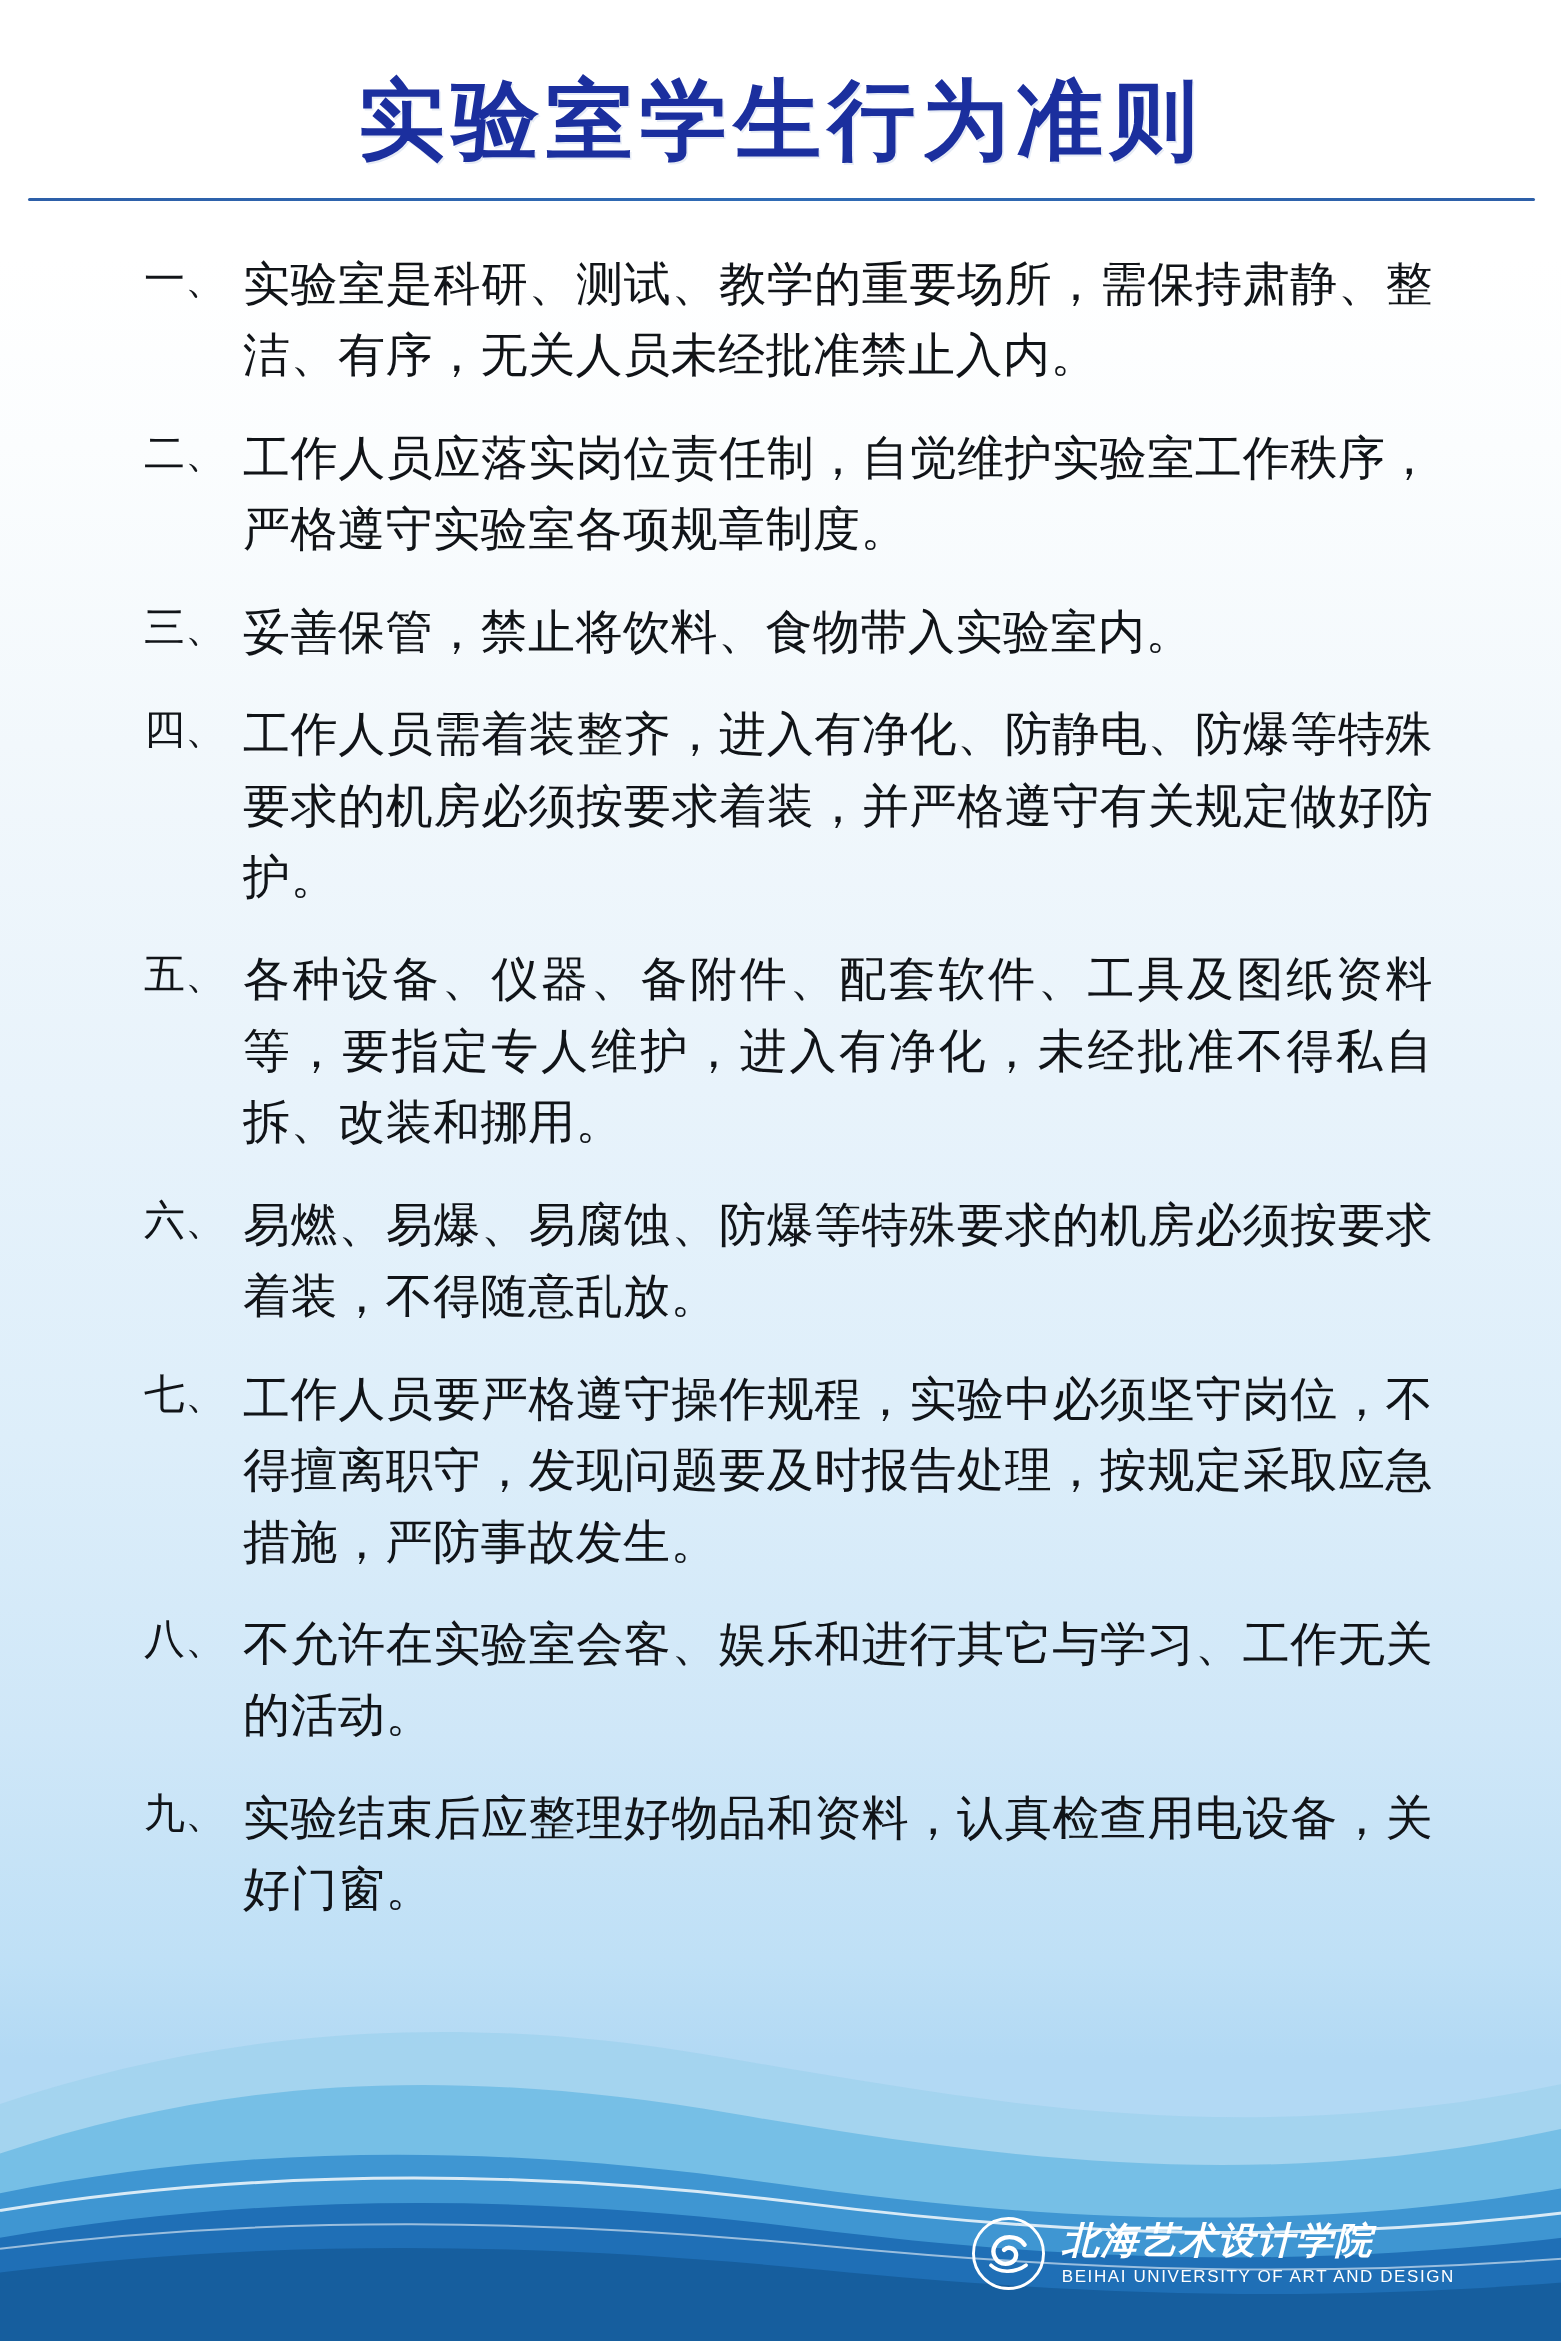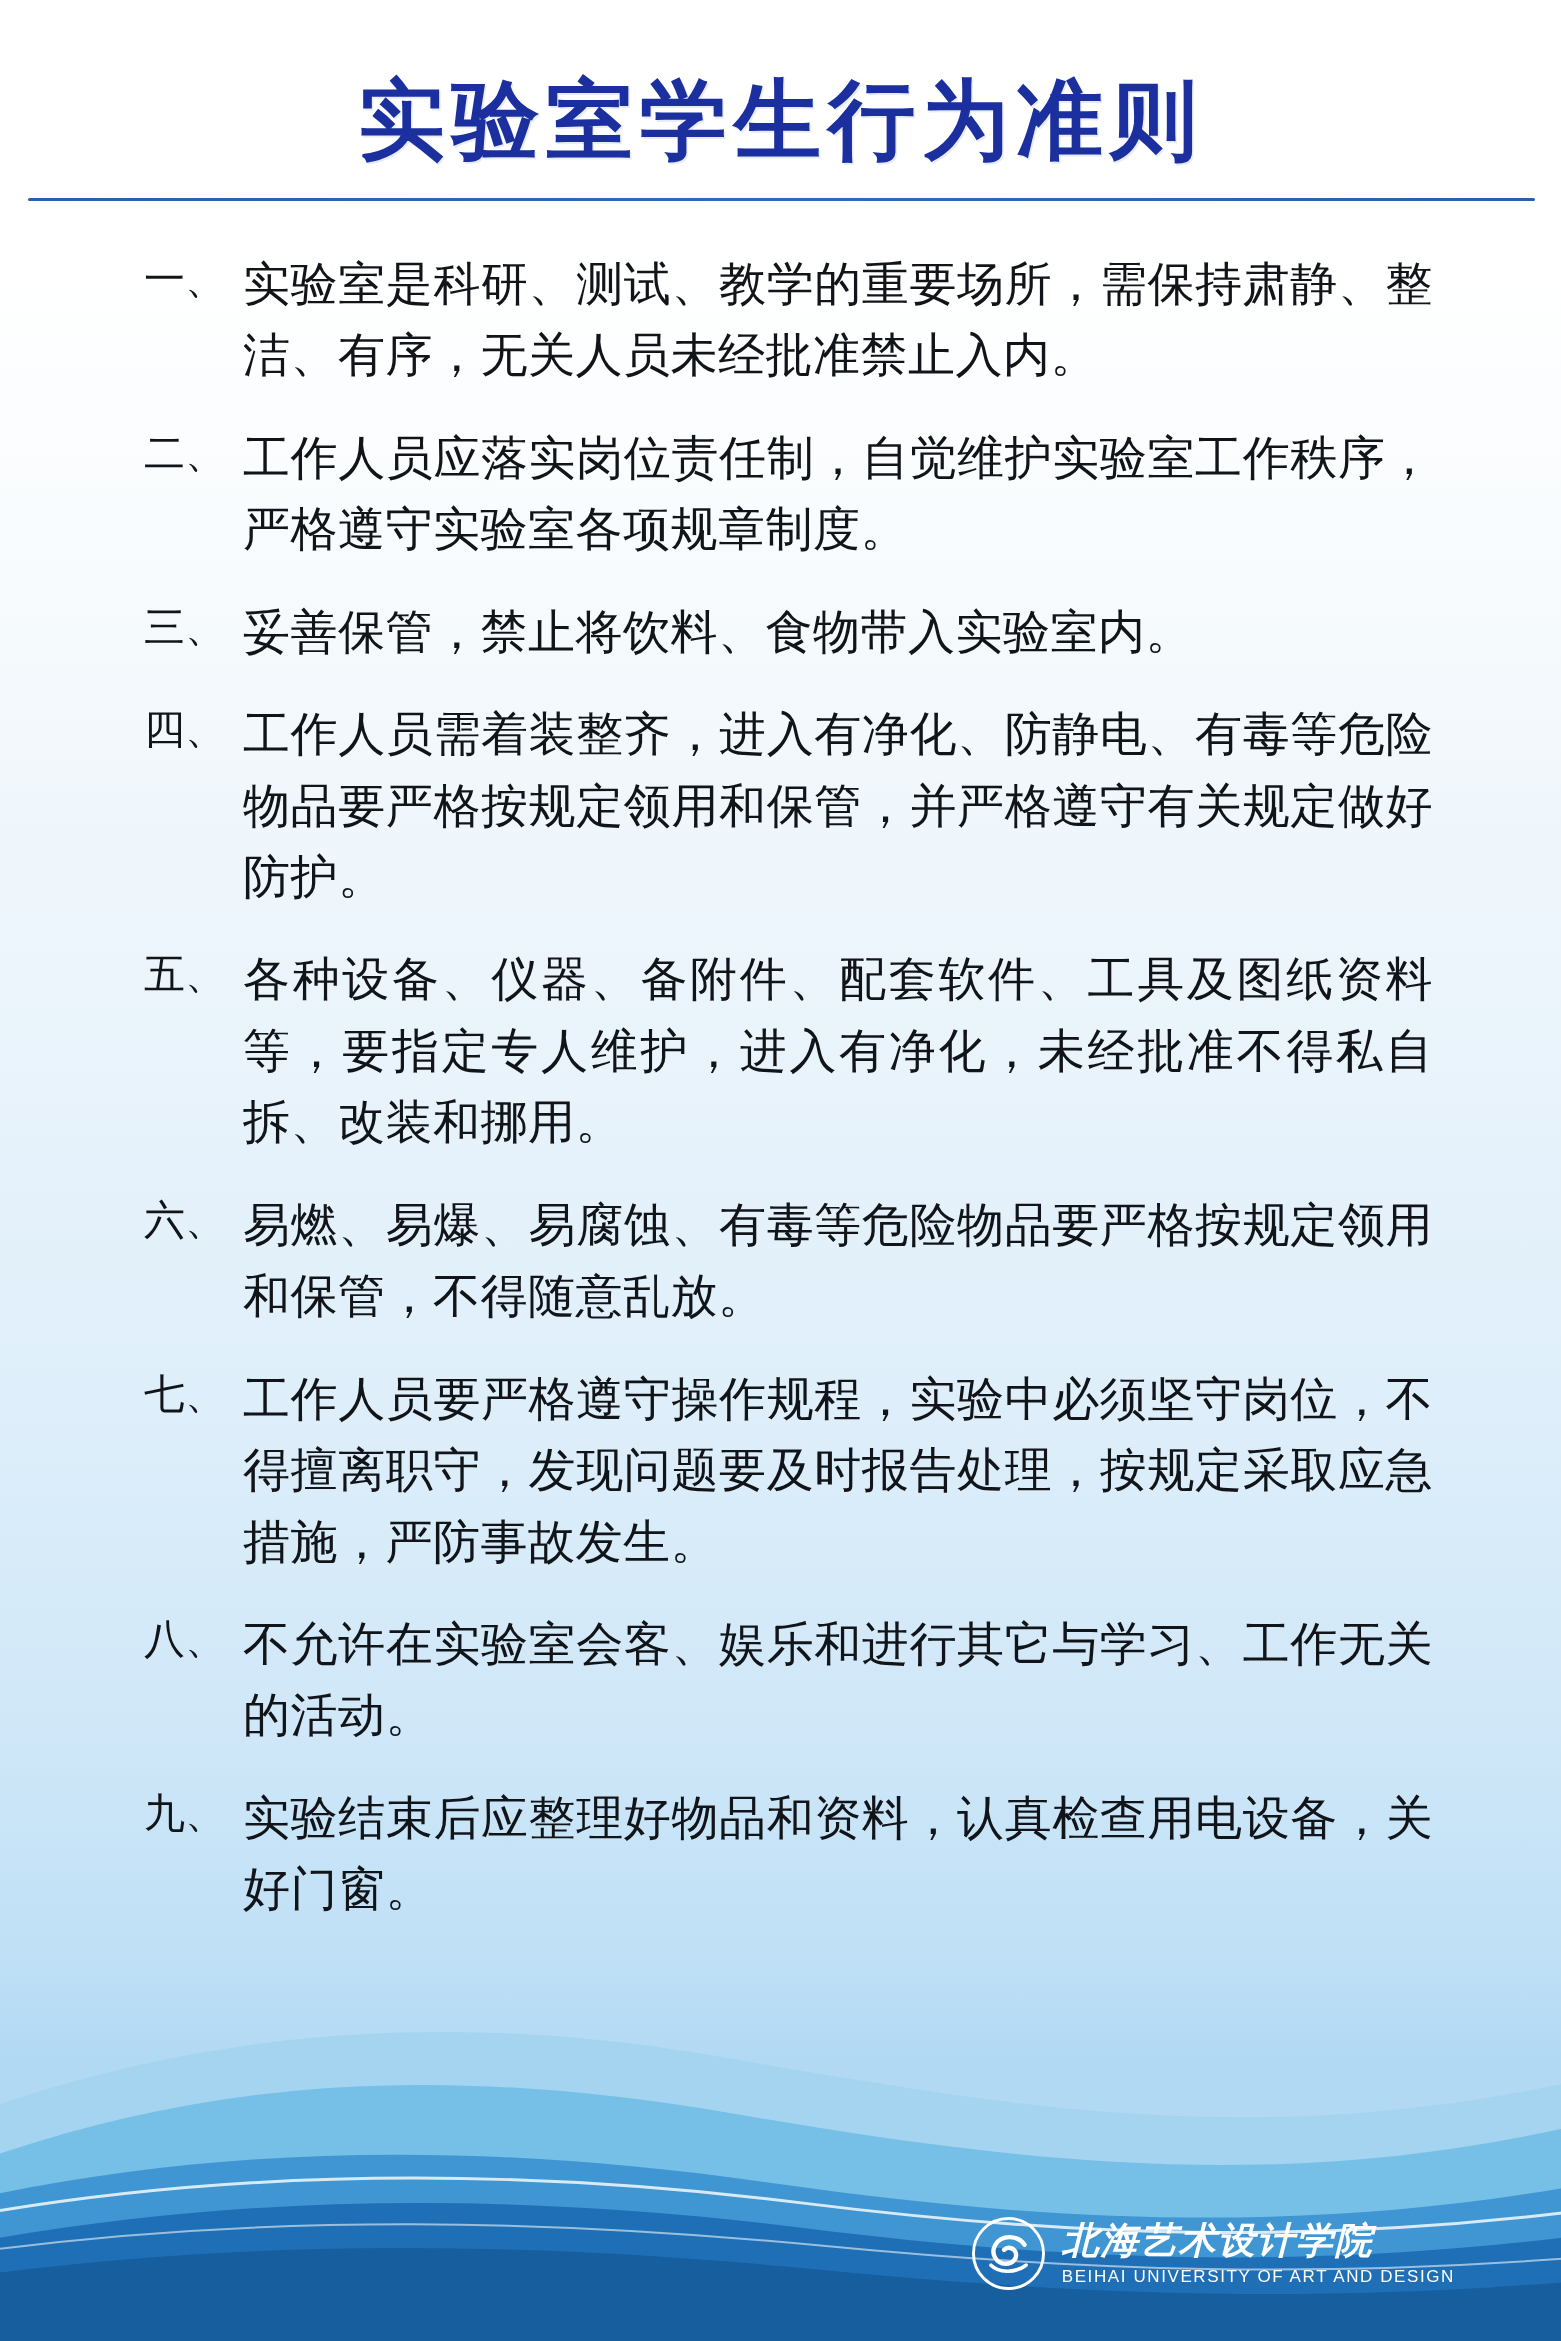--- a/index.html
+++ b/index.html
@@ -157,31 +157,31 @@
       <div class="rule-text">工作人员应落实岗位责任制，自觉维护实验室工作秩序，严格遵守实验室各项规章制度。</div>
     </div>
 
     <div class="rule-item">
       <div class="rule-num">三、</div>
       <div class="rule-text">妥善保管，禁止将饮料、食物带入实验室内。</div>
     </div>
 
     <div class="rule-item">
       <div class="rule-num">四、</div>
-      <div class="rule-text">工作人员需着装整齐，进入有净化、防静电、有毒等危险物品要严格按规定领用和保管，并严格遵守有关规定做好防护。</div>
+      <div class="rule-text">工作人员需着装整齐，进入有净化、防静电、防爆等特殊要求的机房必须按要求着装，并严格遵守有关规定做好防护。</div>
     </div>
 
     <div class="rule-item">
       <div class="rule-num">五、</div>
       <div class="rule-text">各种设备、仪器、备附件、配套软件、工具及图纸资料等，要指定专人维护，进入有净化，未经批准不得私自拆、改装和挪用。</div>
     </div>
 
     <div class="rule-item">
       <div class="rule-num">六、</div>
-      <div class="rule-text">易燃、易爆、易腐蚀、有毒等危险物品要严格按规定领用和保管，不得随意乱放。</div>
+      <div class="rule-text">易燃、易爆、易腐蚀、防爆等特殊要求的机房必须按要求着装，不得随意乱放。</div>
     </div>
 
     <div class="rule-item">
       <div class="rule-num">七、</div>
       <div class="rule-text">工作人员要严格遵守操作规程，实验中必须坚守岗位，不得擅离职守，发现问题要及时报告处理，按规定采取应急措施，严防事故发生。</div>
     </div>
 
     <div class="rule-item">
       <div class="rule-num">八、</div>
       <div class="rule-text">不允许在实验室会客、娱乐和进行其它与学习、工作无关的活动。</div>

